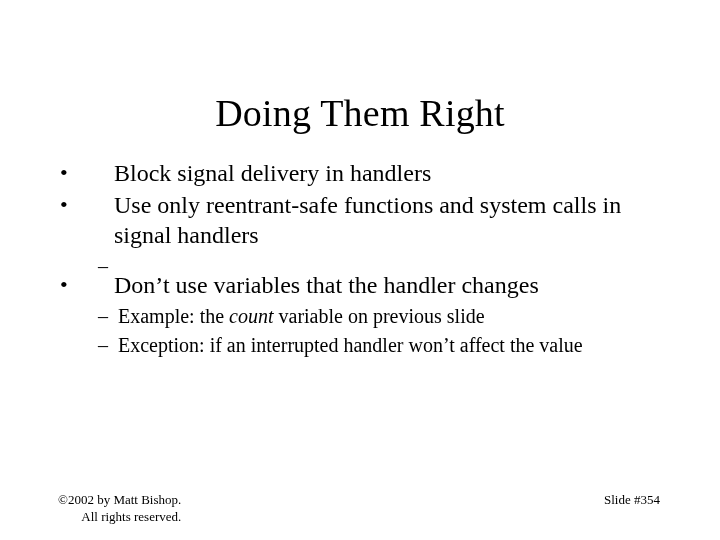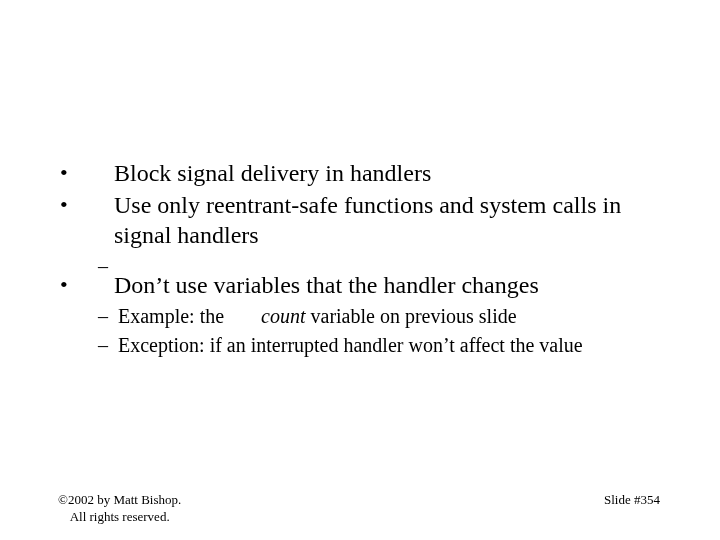--- a/index.html
+++ b/index.html
@@ -76,57 +76,57 @@
     position: absolute;
     left: 40px;
     top: 0;
     font-size: 20px;
     line-height: 26px;
   }
   .sub-row .stext {
     display: block;
   }
   .sub-row .stext i {
-    margin-left: 32px;
   }
 
   .gap-before {
     margin-top: 20px;
   }
 
   
   .footer {
     position: absolute;
     left: 58px;
     top: 491px;
     width: 602px;
     font-size: 13px;
     line-height: 17px;
   }
   .footer .left {
     position: absolute;
     left: 0;
     top: 0;
-    text-align: center;
+    text-align: right;
   }
   .footer .left div {
     white-space: nowrap;
   }
   .footer .right {
     position: absolute;
     right: 0;
     top: 0;
     white-space: nowrap;
   }
 </style>
 </head>
 <body>
 
 <div class="slide">
 
+  <h1 class="slide-title">Doing Them Right</h1>
 
   <div class="body-block">
 
     <div class="bullet-row">
       <span class="marker">•</span>
       <span class="btext">Block signal delivery in handlers</span>
     </div>
 
     <div class="bullet-row">
       <span class="marker">•</span>

